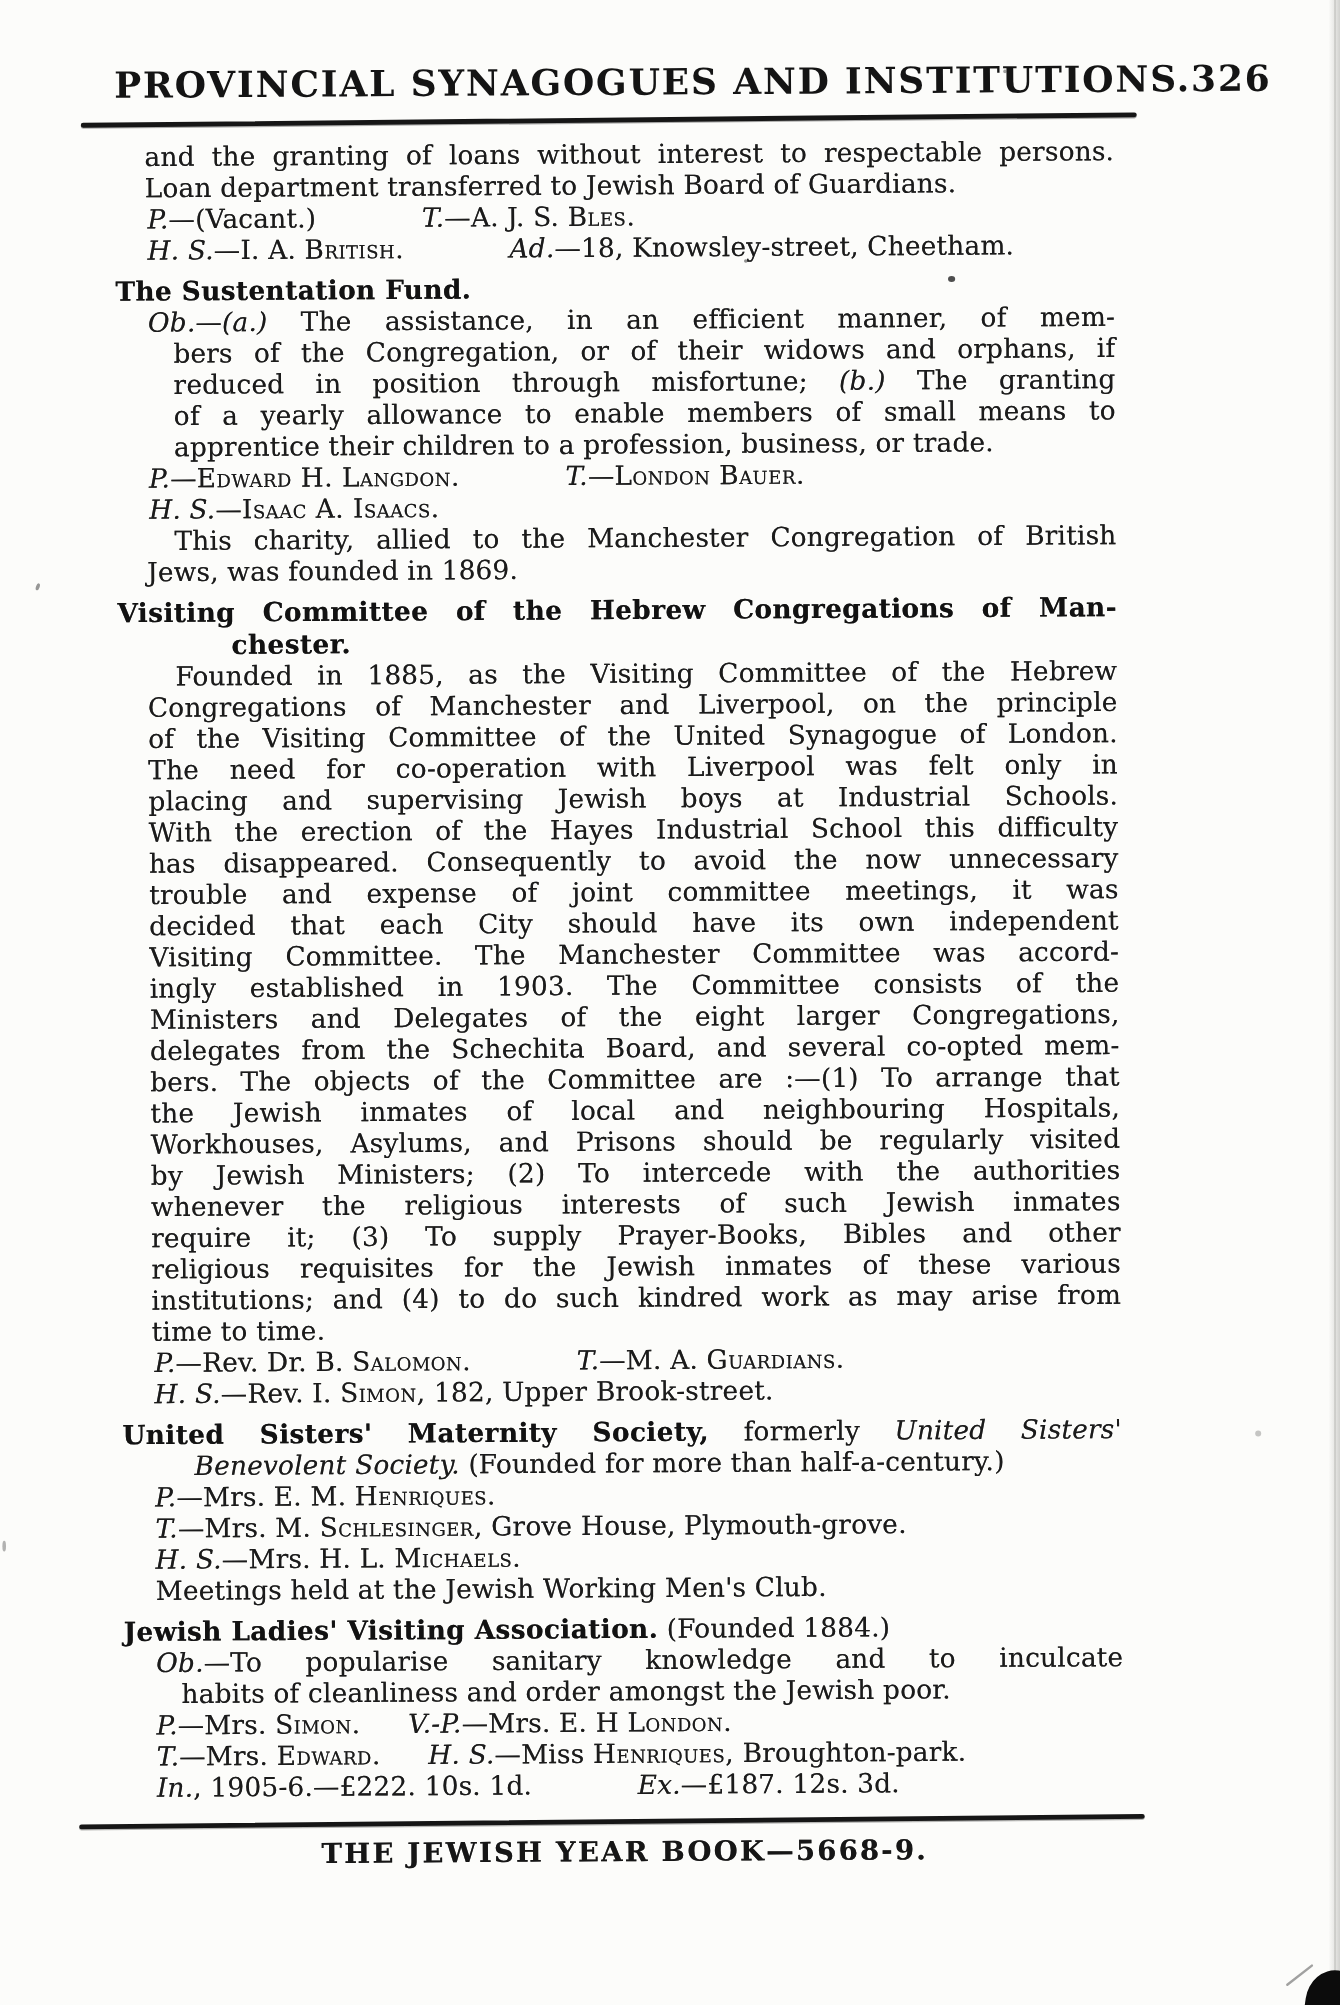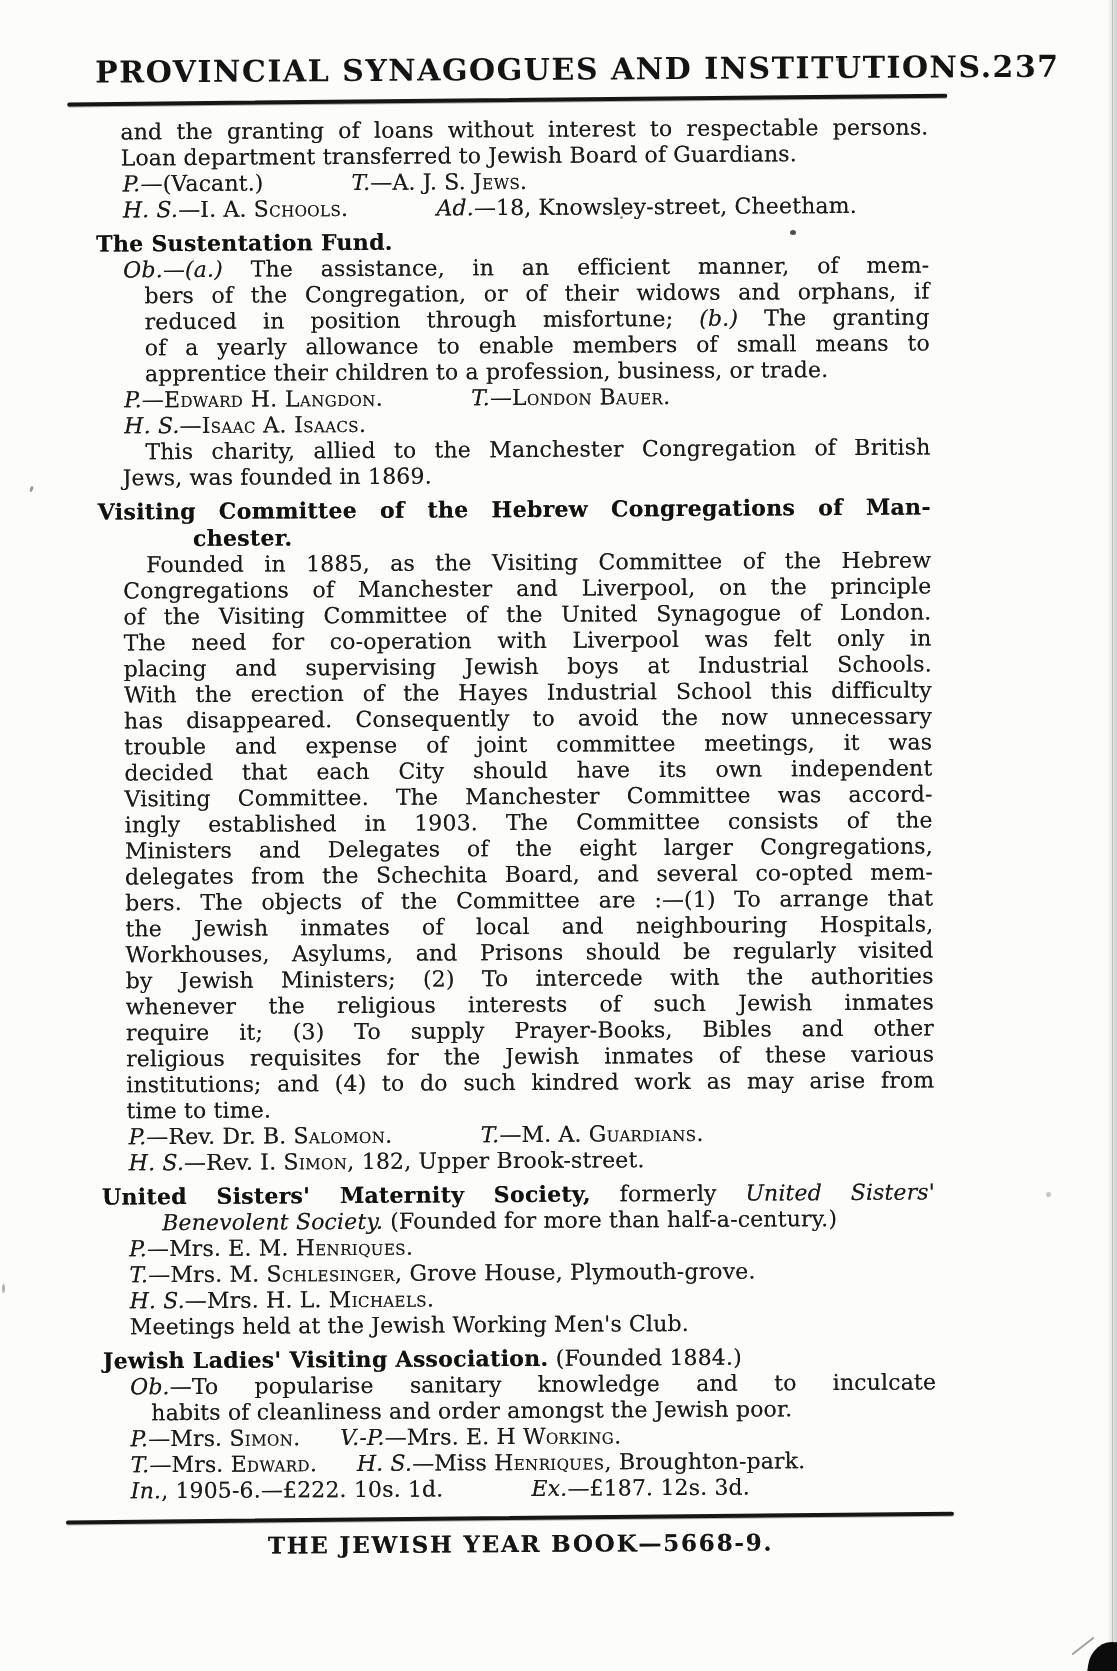--- a/index.html
+++ b/index.html
@@ -70,28 +70,28 @@
   .speck.s5 { left:2px; top:1284px; width:3px; height:9px; opacity:.4; }
   .speck.s6 { left:836px; top:58px; width:3px; height:3px; opacity:.5; }
 </style>
 </head>
 <body>
 
 <div class="page">
   <div class="sheet">
     <div class="header-line">
       <span>PROVINCIAL SYNAGOGUES AND INSTITUTIONS.</span>
-      <span>237</span>
+      <span>326</span>
     </div>
     <div class="rule header-rule"></div>
     <div class="body-text" id="body-lines">
         <div class="ln i0 j"><span>and the granting of loans without interest to respectable persons.</span></div>
         <div class="ln i0"><span>Loan department transferred to Jewish Board of Guardians.</span></div>
-        <div class="ln i1"><span class="i">P.</span><span>—(Vacant.)</span><span class="g2"></span><span class="i">T.</span><span>—A. J. S. </span><span class="sc">Jews.</span></div>
-        <div class="ln i1"><span class="i">H. S.</span><span>—I. A. </span><span class="sc">Schools.</span><span class="g2"></span><span class="i">Ad.</span><span>—18, Knowsley-street, Cheetham.</span></div>
+        <div class="ln i1"><span class="i">P.</span><span>—(Vacant.)</span><span class="g2"></span><span class="i">T.</span><span>—A. J. S. </span><span class="sc">Bles.</span></div>
+        <div class="ln i1"><span class="i">H. S.</span><span>—I. A. </span><span class="sc">British.</span><span class="g2"></span><span class="i">Ad.</span><span>—18, Knowsley-street, Cheetham.</span></div>
         <div class="ln ih mt"><span class="b">The Sustentation Fund.</span></div>
         <div class="ln i1 j"><span class="i">Ob.</span><span>—</span><span class="i">(a.)</span><span> The assistance, in an efficient manner, of mem-</span></div>
         <div class="ln i2 j"><span>bers of the Congregation, or of their widows and orphans, if</span></div>
         <div class="ln i2 j"><span>reduced in position through misfortune; </span><span class="i">(b.)</span><span> The granting</span></div>
         <div class="ln i2 j"><span>of a yearly allowance to enable members of small means to</span></div>
         <div class="ln i2"><span>apprentice their children to a profession, business, or trade.</span></div>
         <div class="ln i1"><span class="i">P.</span><span>—</span><span class="sc">Edward H. Langdon.</span><span class="g2"></span><span class="i">T.</span><span>—</span><span class="sc">London Bauer.</span></div>
         <div class="ln i1"><span class="i">H. S.</span><span>—</span><span class="sc">Isaac A. Isaacs.</span></div>
         <div class="ln i2 j"><span>This charity, allied to the Manchester Congregation of British</span></div>
         <div class="ln i0"><span>Jews, was founded in 1869.</span></div>
@@ -123,21 +123,21 @@
         <div class="ln i1"><span class="i">H. S.</span><span>—Rev. I. </span><span class="sc">Simon,</span><span> 182, Upper Brook-street.</span></div>
         <div class="ln ih mt j"><span class="b">United Sisters' Maternity Society,</span><span> formerly </span><span class="i">United Sisters'</span></div>
         <div class="ln ihb"><span class="i">Benevolent Society.</span><span> (Founded for more than half-a-century.)</span></div>
         <div class="ln i1"><span class="i">P.</span><span>—Mrs. E. M. </span><span class="sc">Henriques.</span></div>
         <div class="ln i1"><span class="i">T.</span><span>—Mrs. M. </span><span class="sc">Schlesinger,</span><span> Grove House, Plymouth-grove.</span></div>
         <div class="ln i1"><span class="i">H. S.</span><span>—Mrs. H. L. </span><span class="sc">Michaels.</span></div>
         <div class="ln i1"><span>Meetings held at the Jewish Working Men's Club.</span></div>
         <div class="ln ih mt"><span class="b">Jewish Ladies' Visiting Association.</span><span> (Founded 1884.)</span></div>
         <div class="ln i1 j"><span class="i">Ob.</span><span>—To popularise sanitary knowledge and to inculcate</span></div>
         <div class="ln i2"><span>habits of cleanliness and order amongst the Jewish poor.</span></div>
-        <div class="ln i1"><span class="i">P.</span><span>—Mrs. </span><span class="sc">Simon.</span><span class="g1"></span><span class="i">V.-P.</span><span>—Mrs. E. H </span><span class="sc">Working.</span></div>
+        <div class="ln i1"><span class="i">P.</span><span>—Mrs. </span><span class="sc">Simon.</span><span class="g1"></span><span class="i">V.-P.</span><span>—Mrs. E. H </span><span class="sc">London.</span></div>
         <div class="ln i1"><span class="i">T.</span><span>—Mrs. </span><span class="sc">Edward.</span><span class="g1"></span><span class="i">H. S.</span><span>—Miss </span><span class="sc">Henriques,</span><span> Broughton-park.</span></div>
         <div class="ln i1"><span class="i">In.</span><span>, 1905-6.—£222. 10s. 1d.</span><span class="g2"></span><span class="i">Ex.</span><span>—£187. 12s. 3d.</span></div>
       </div>
     <div class="rule footer-rule"></div>
     <div class="footer-text">THE JEWISH YEAR BOOK—5668-9.</div>
   </div>
 
   <div class="edge-shadow"></div>
   <div class="edge-hairline"></div>
   <div class="corner-scratch"></div>

